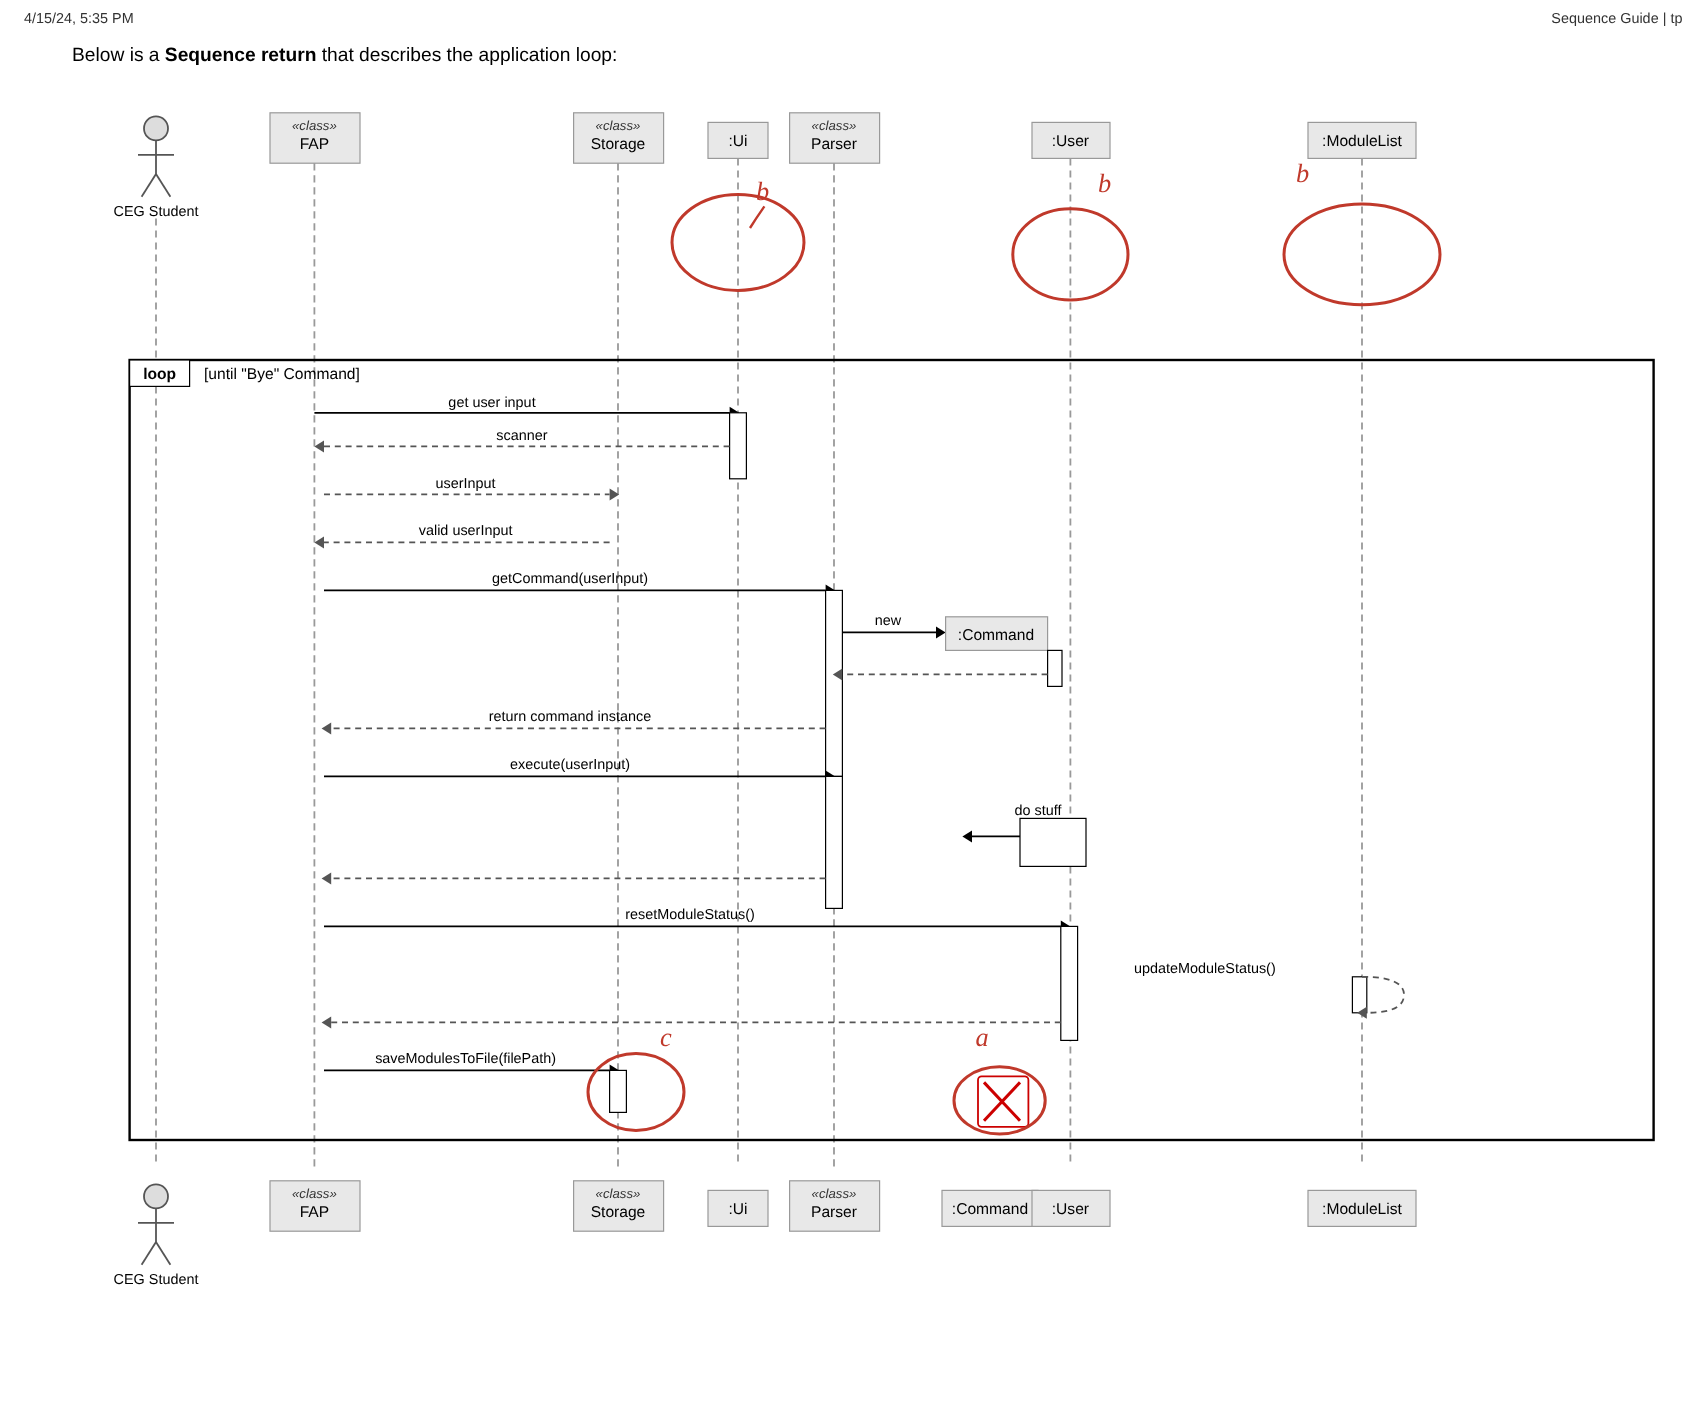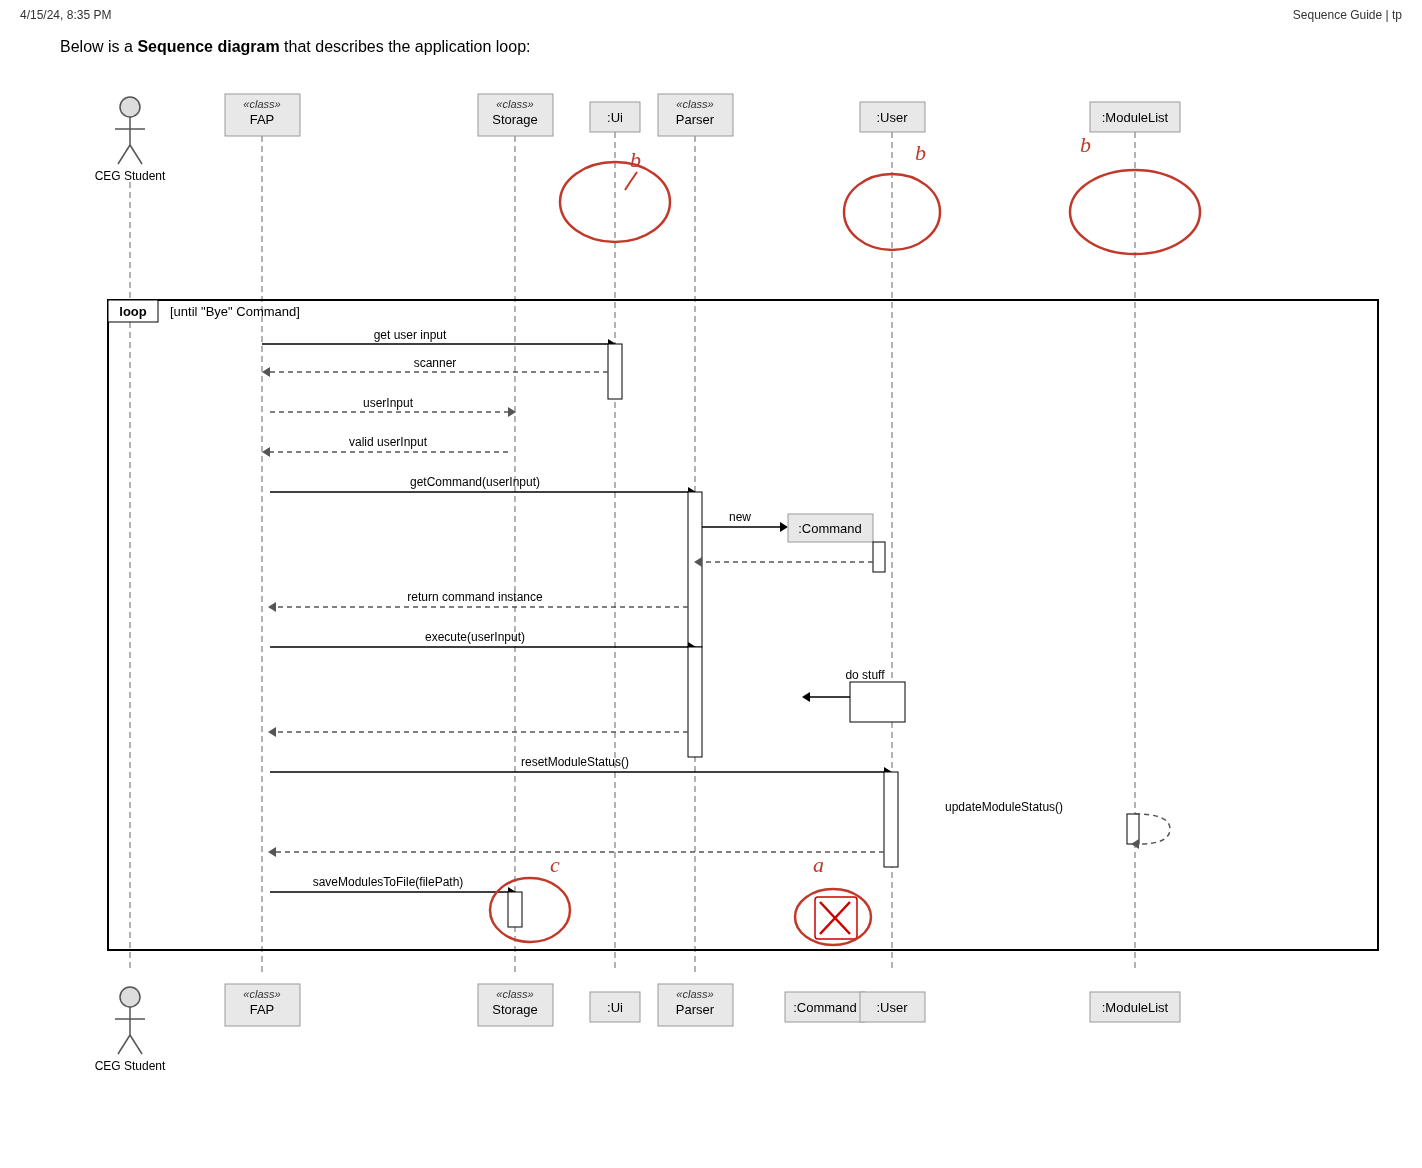--- a/index.html
+++ b/index.html
@@ -33,26 +33,26 @@
     .diagram-area {
       position: relative;
       margin: 0 40px;
       min-height: 900px;
     }
   </style>
 </head>
 <body>
 
 <div class="top-bar">
-  <span>4/15/24, 8:35 PM</span>
+  <span>4/15/24, 5:35 PM</span>
   <span>Sequence Guide | tp</span>
 </div>
 
 <div class="intro-text">
-  Below is a <strong>Sequence diagram</strong> that describes the application loop:
+  Below is a <strong>Sequence return</strong> that describes the application loop:
 </div>
 
 <div class="diagram-area">
 
   <svg width="1340" height="1000" style="position:absolute;top:0;left:0;">
 
     <g>
 
       <circle cx="90" cy="35" r="10" fill="#ddd" stroke="#555" stroke-width="1.5"></circle>
 

